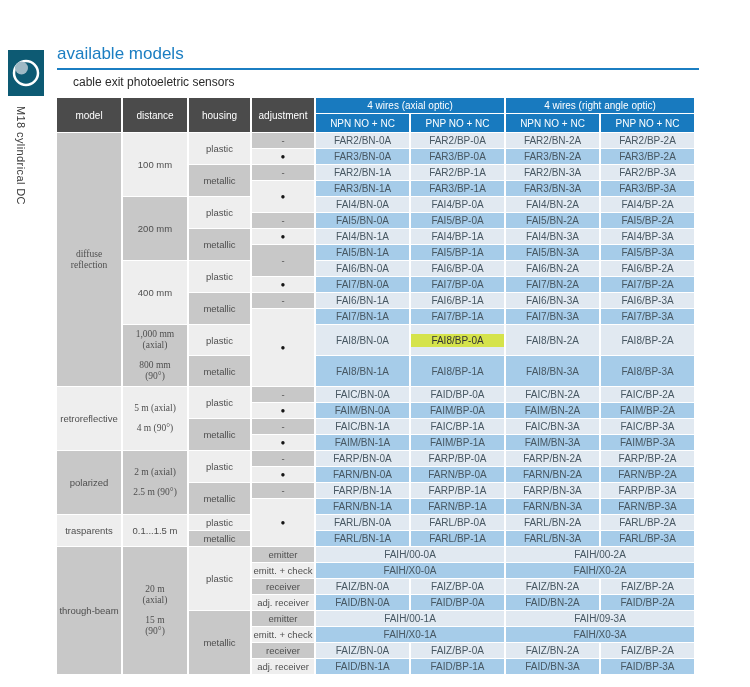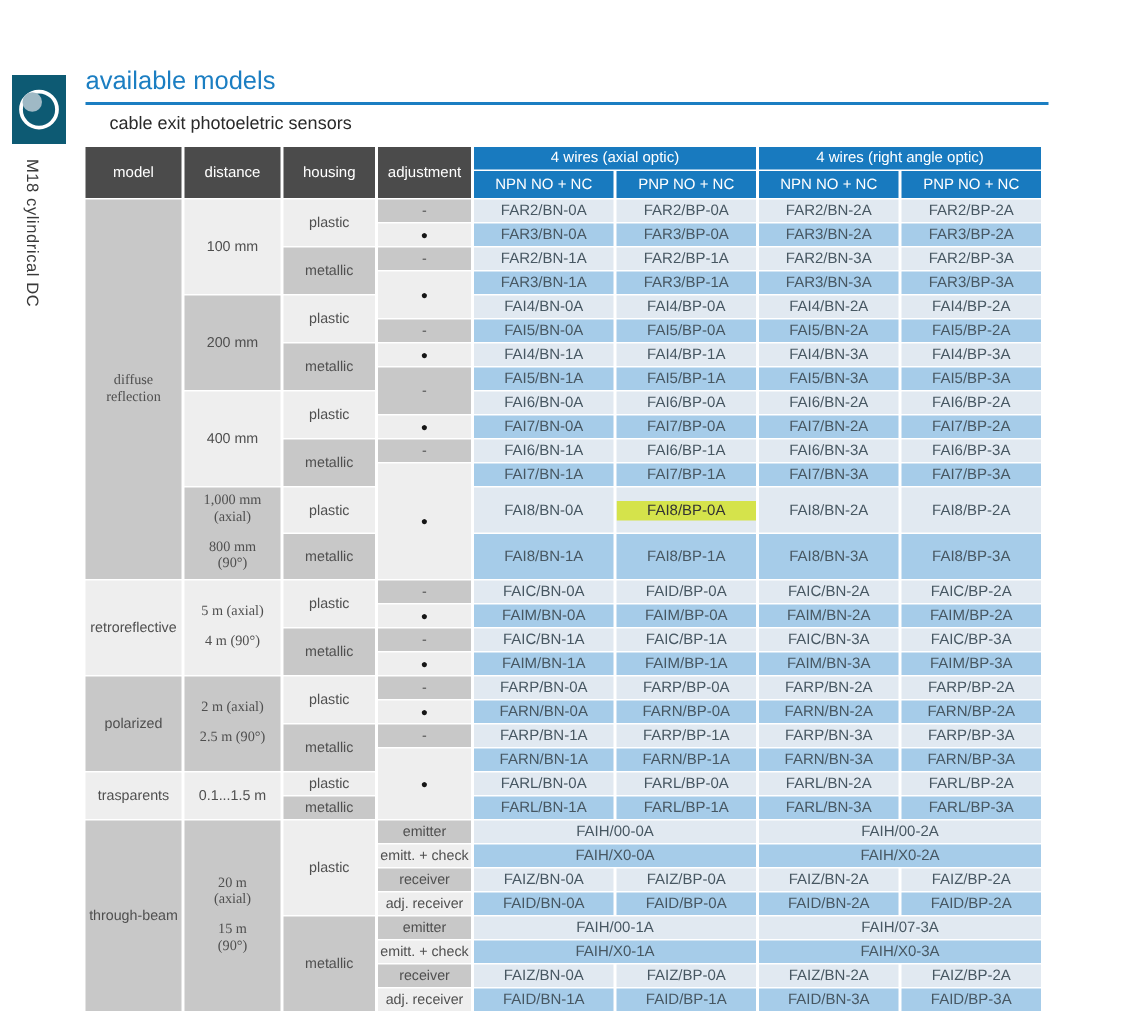--- a/index.html
+++ b/index.html
@@ -310,21 +310,21 @@
           <td class="cl">adj. receiver</td>
           <td class="sb">FAID/BN-0A</td>
           <td class="sb">FAID/BP-0A</td>
           <td class="sb">FAID/BN-2A</td>
           <td class="sb">FAID/BP-2A</td>
         </tr>
         <tr style="height: 15px;">
           <td rowspan="4" class="cg">metallic</td>
           <td class="cg">emitter</td>
           <td class="sl" colspan="2">FAIH/00-1A</td>
-          <td class="sl" colspan="2">FAIH/07-3A</td>
+          <td class="sl" colspan="2">FAIH/09-3A</td>
         </tr>
         <tr style="height: 15px;">
           <td class="cl">emitt. + check</td>
           <td class="sb" colspan="2">FAIH/X0-1A</td>
           <td class="sb" colspan="2">FAIH/X0-3A</td>
         </tr>
         <tr style="height: 15px;">
           <td class="cg">receiver</td>
           <td class="sl">FAIZ/BN-0A</td>
           <td class="sl">FAIZ/BP-0A</td>

